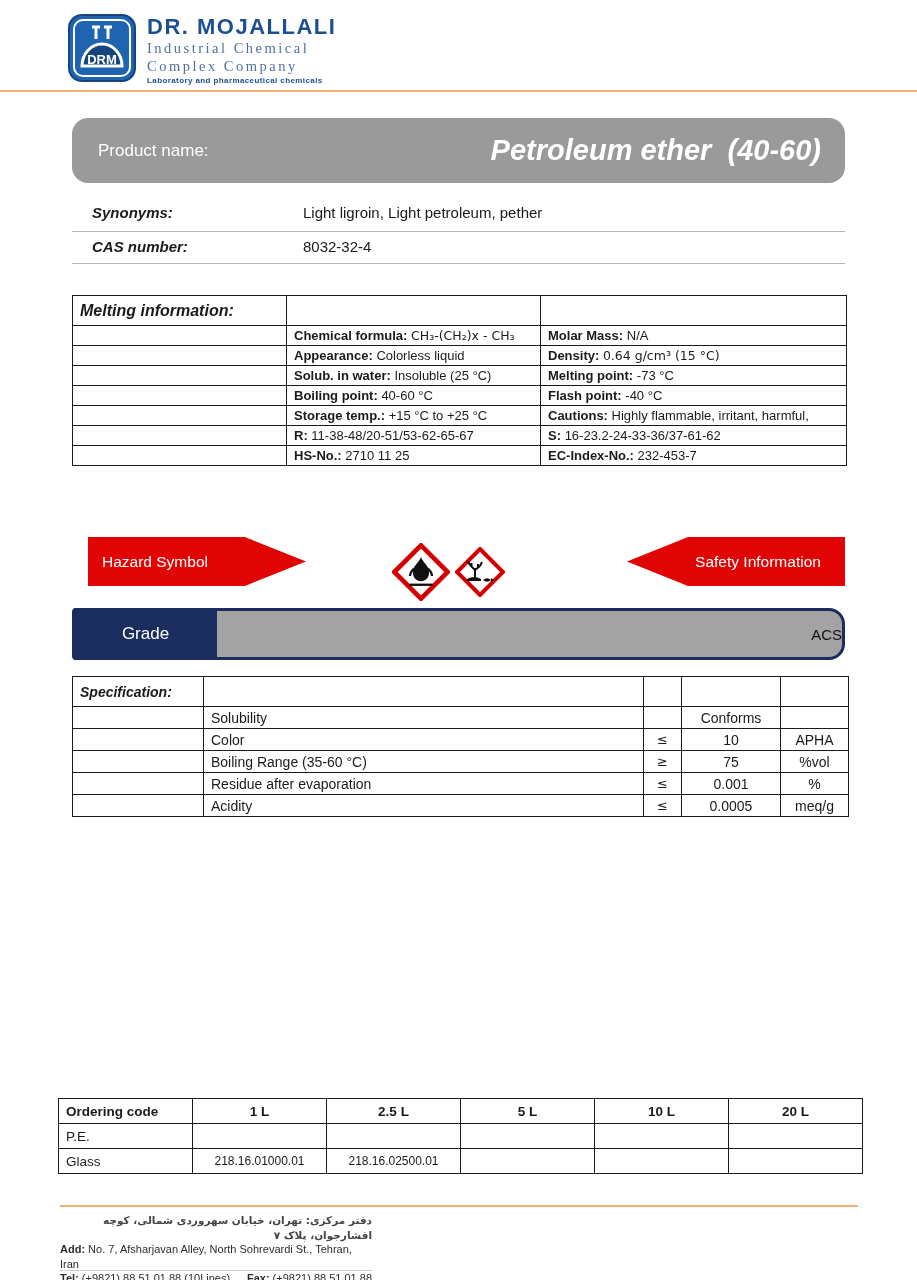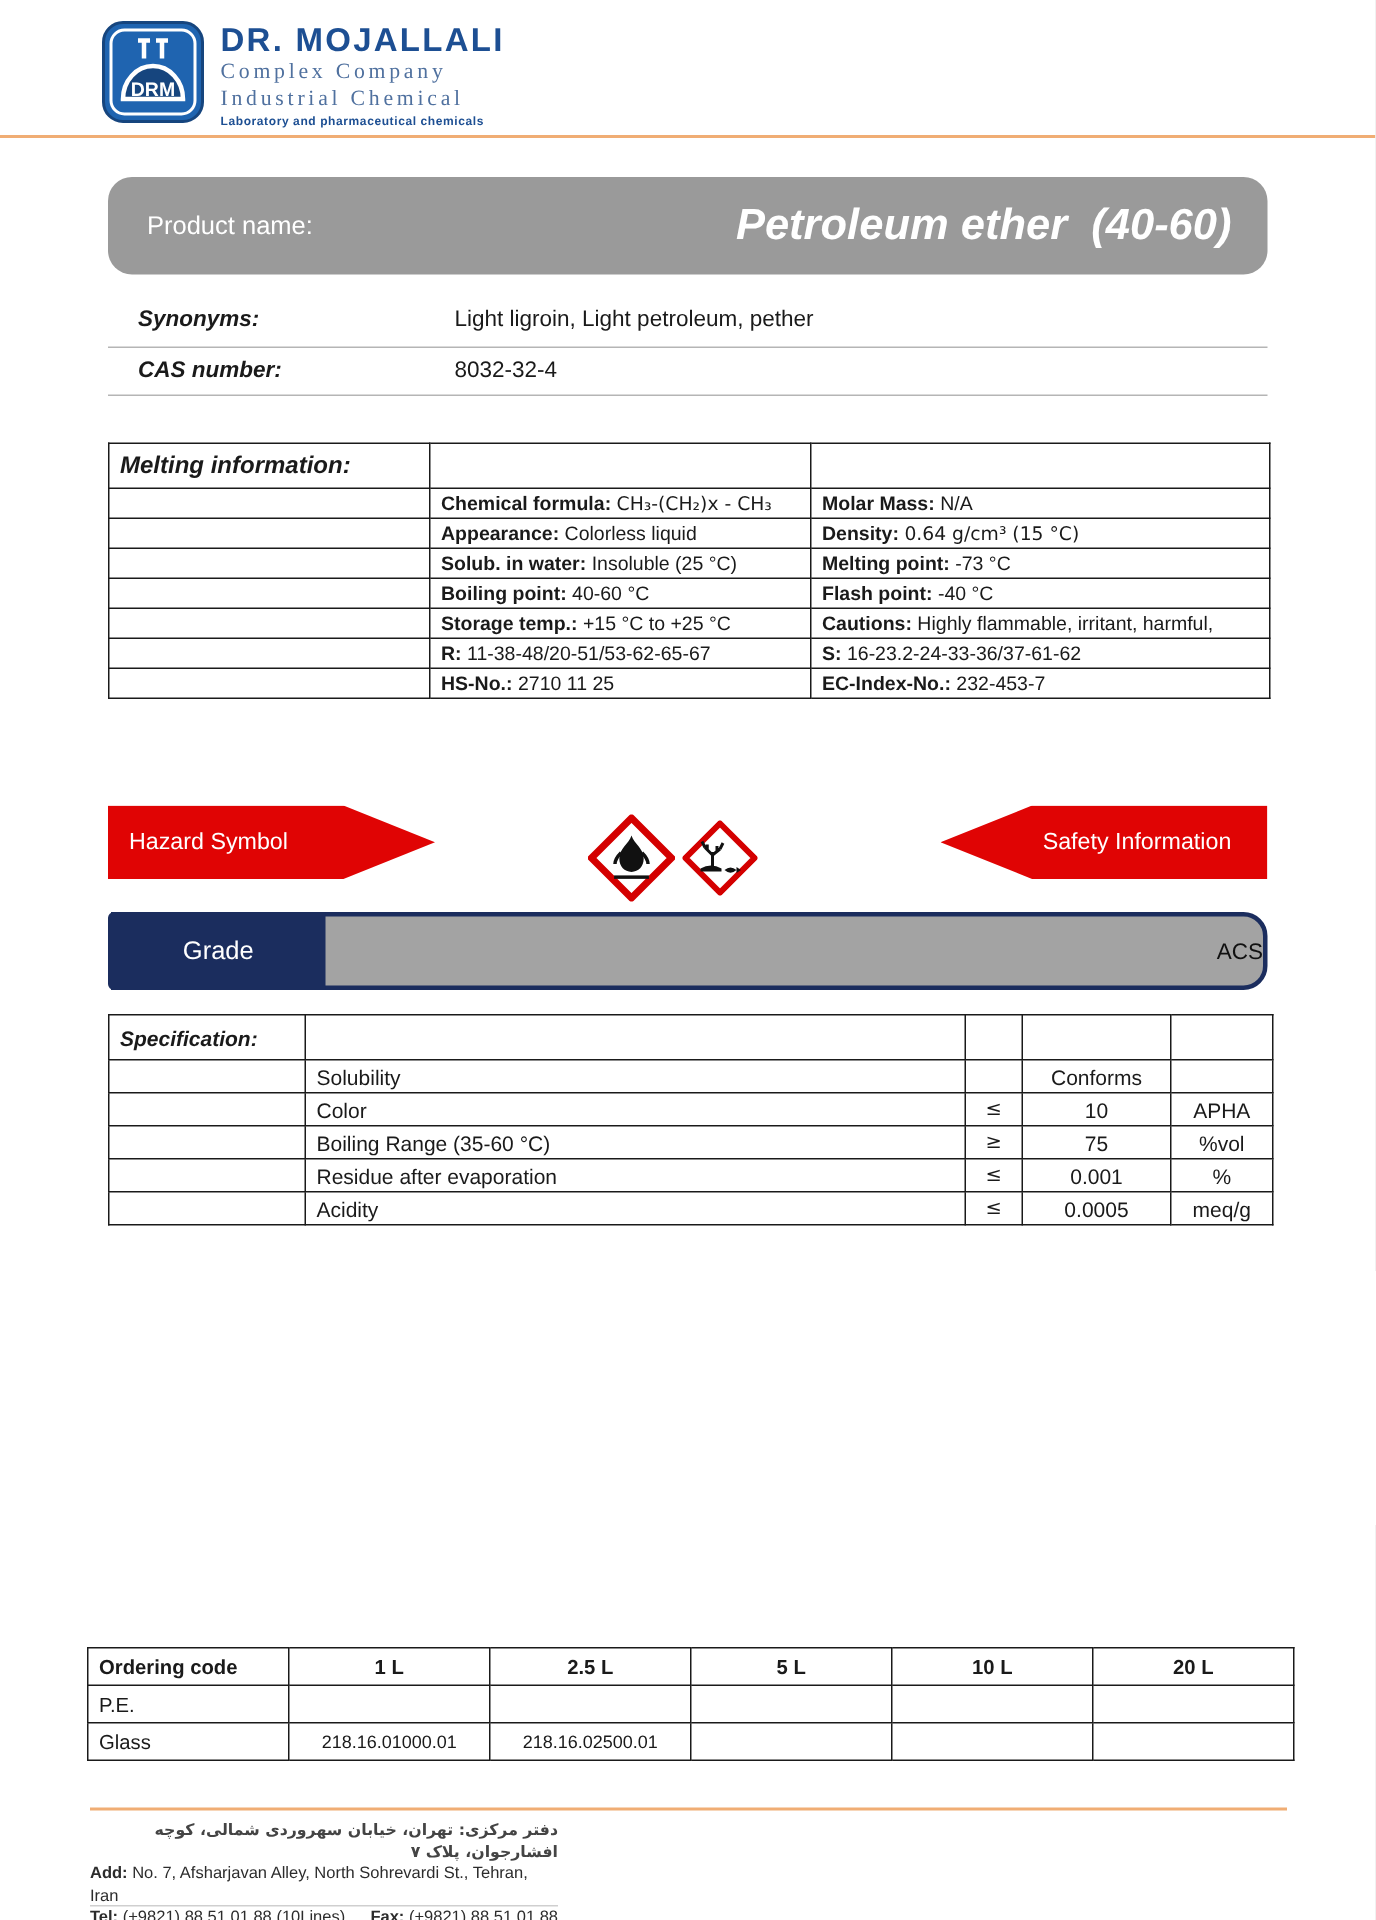--- a/index.html
+++ b/index.html
@@ -36,21 +36,21 @@
   .uni{font-family:"DejaVu Sans",sans-serif;font-size:12.5px;}
   .gi{left:72px;top:295px;}
   .gi td.c1{width:199px;}
   .gi td.c2{width:239px;}
   .gi td.c3{width:291px;}
   .gi tr{height:20px;}
   .gi tr.hd{height:30px;}
 
   
   .rbanner{top:537px;height:49px;background:#e00404;color:#fff;display:flex;align-items:center;font-size:15.5px;}
-  .rbanner.left{left:72px;width:218px;clip-path:polygon(0 0,72% 0,100% 50%,72% 100%,0 100%);padding-left:14px;box-sizing:border-box;}
+  .rbanner.left{left:88px;width:218px;clip-path:polygon(0 0,72% 0,100% 50%,72% 100%,0 100%);padding-left:14px;box-sizing:border-box;}
   .rbanner.right{left:627px;width:218px;clip-path:polygon(28% 0,100% 0,100% 100%,28% 100%,0 50%);justify-content:center;padding-left:44px;box-sizing:border-box;}
   .ghs{top:543px;}
 
   
   .grade{left:72px;top:608px;width:773px;height:52px;border:3px solid #1b2d5e;border-radius:4px 16px 16px 4px;
          box-sizing:border-box;background:#a3a3a3;display:flex;align-items:center;}
   .grade .gblock{position:absolute;left:-1px;top:-3px;width:143px;height:52px;background:#1b2d5e;color:#fff;
                  display:flex;align-items:center;justify-content:center;font-size:17px;}
   .grade .gval{margin-left:auto;font-size:15px;color:#111;}
 
@@ -88,22 +88,22 @@
     <svg width="68" height="68" viewBox="0 0 68 68">
       <rect x="1" y="1" width="66" height="66" rx="13" fill="#1f64b0" stroke="#16457e" stroke-width="2"></rect>
       <rect x="6" y="6" width="56" height="56" rx="9" fill="none" stroke="#ffffff" stroke-width="2"></rect>
       <path d="M28 13 v12 M40 13 v12 M24 13 h8 M36 13 h8" stroke="#ffffff" stroke-width="3" fill="none"></path>
       <path d="M14 52 a20 22 0 0 1 40 0 z" fill="#16457e" stroke="#ffffff" stroke-width="3"></path>
       <text x="34" y="50" text-anchor="middle" font-size="13" font-weight="bold" fill="#ffffff" font-family="Liberation Sans, sans-serif">DRM</text>
     </svg>
   </div>
   <div class="abs company">
     <div class="name">DR. MOJALLALI</div>
+    <div class="sub">Industrial Chemical</div>
     <div class="sub">Complex Company</div>
-    <div class="sub">Industrial Chemical</div>
     <div class="tag">Laboratory and pharmaceutical chemicals</div>
   </div>
   <div class="abs rule-orange-top"></div>
 
   <div class="abs banner">
     <span class="plabel">Product name:</span>
     <span class="pname">Petroleum ether  (40-60)</span>
   </div>
 
   <div class="abs fieldrow" style="top:204px;">

